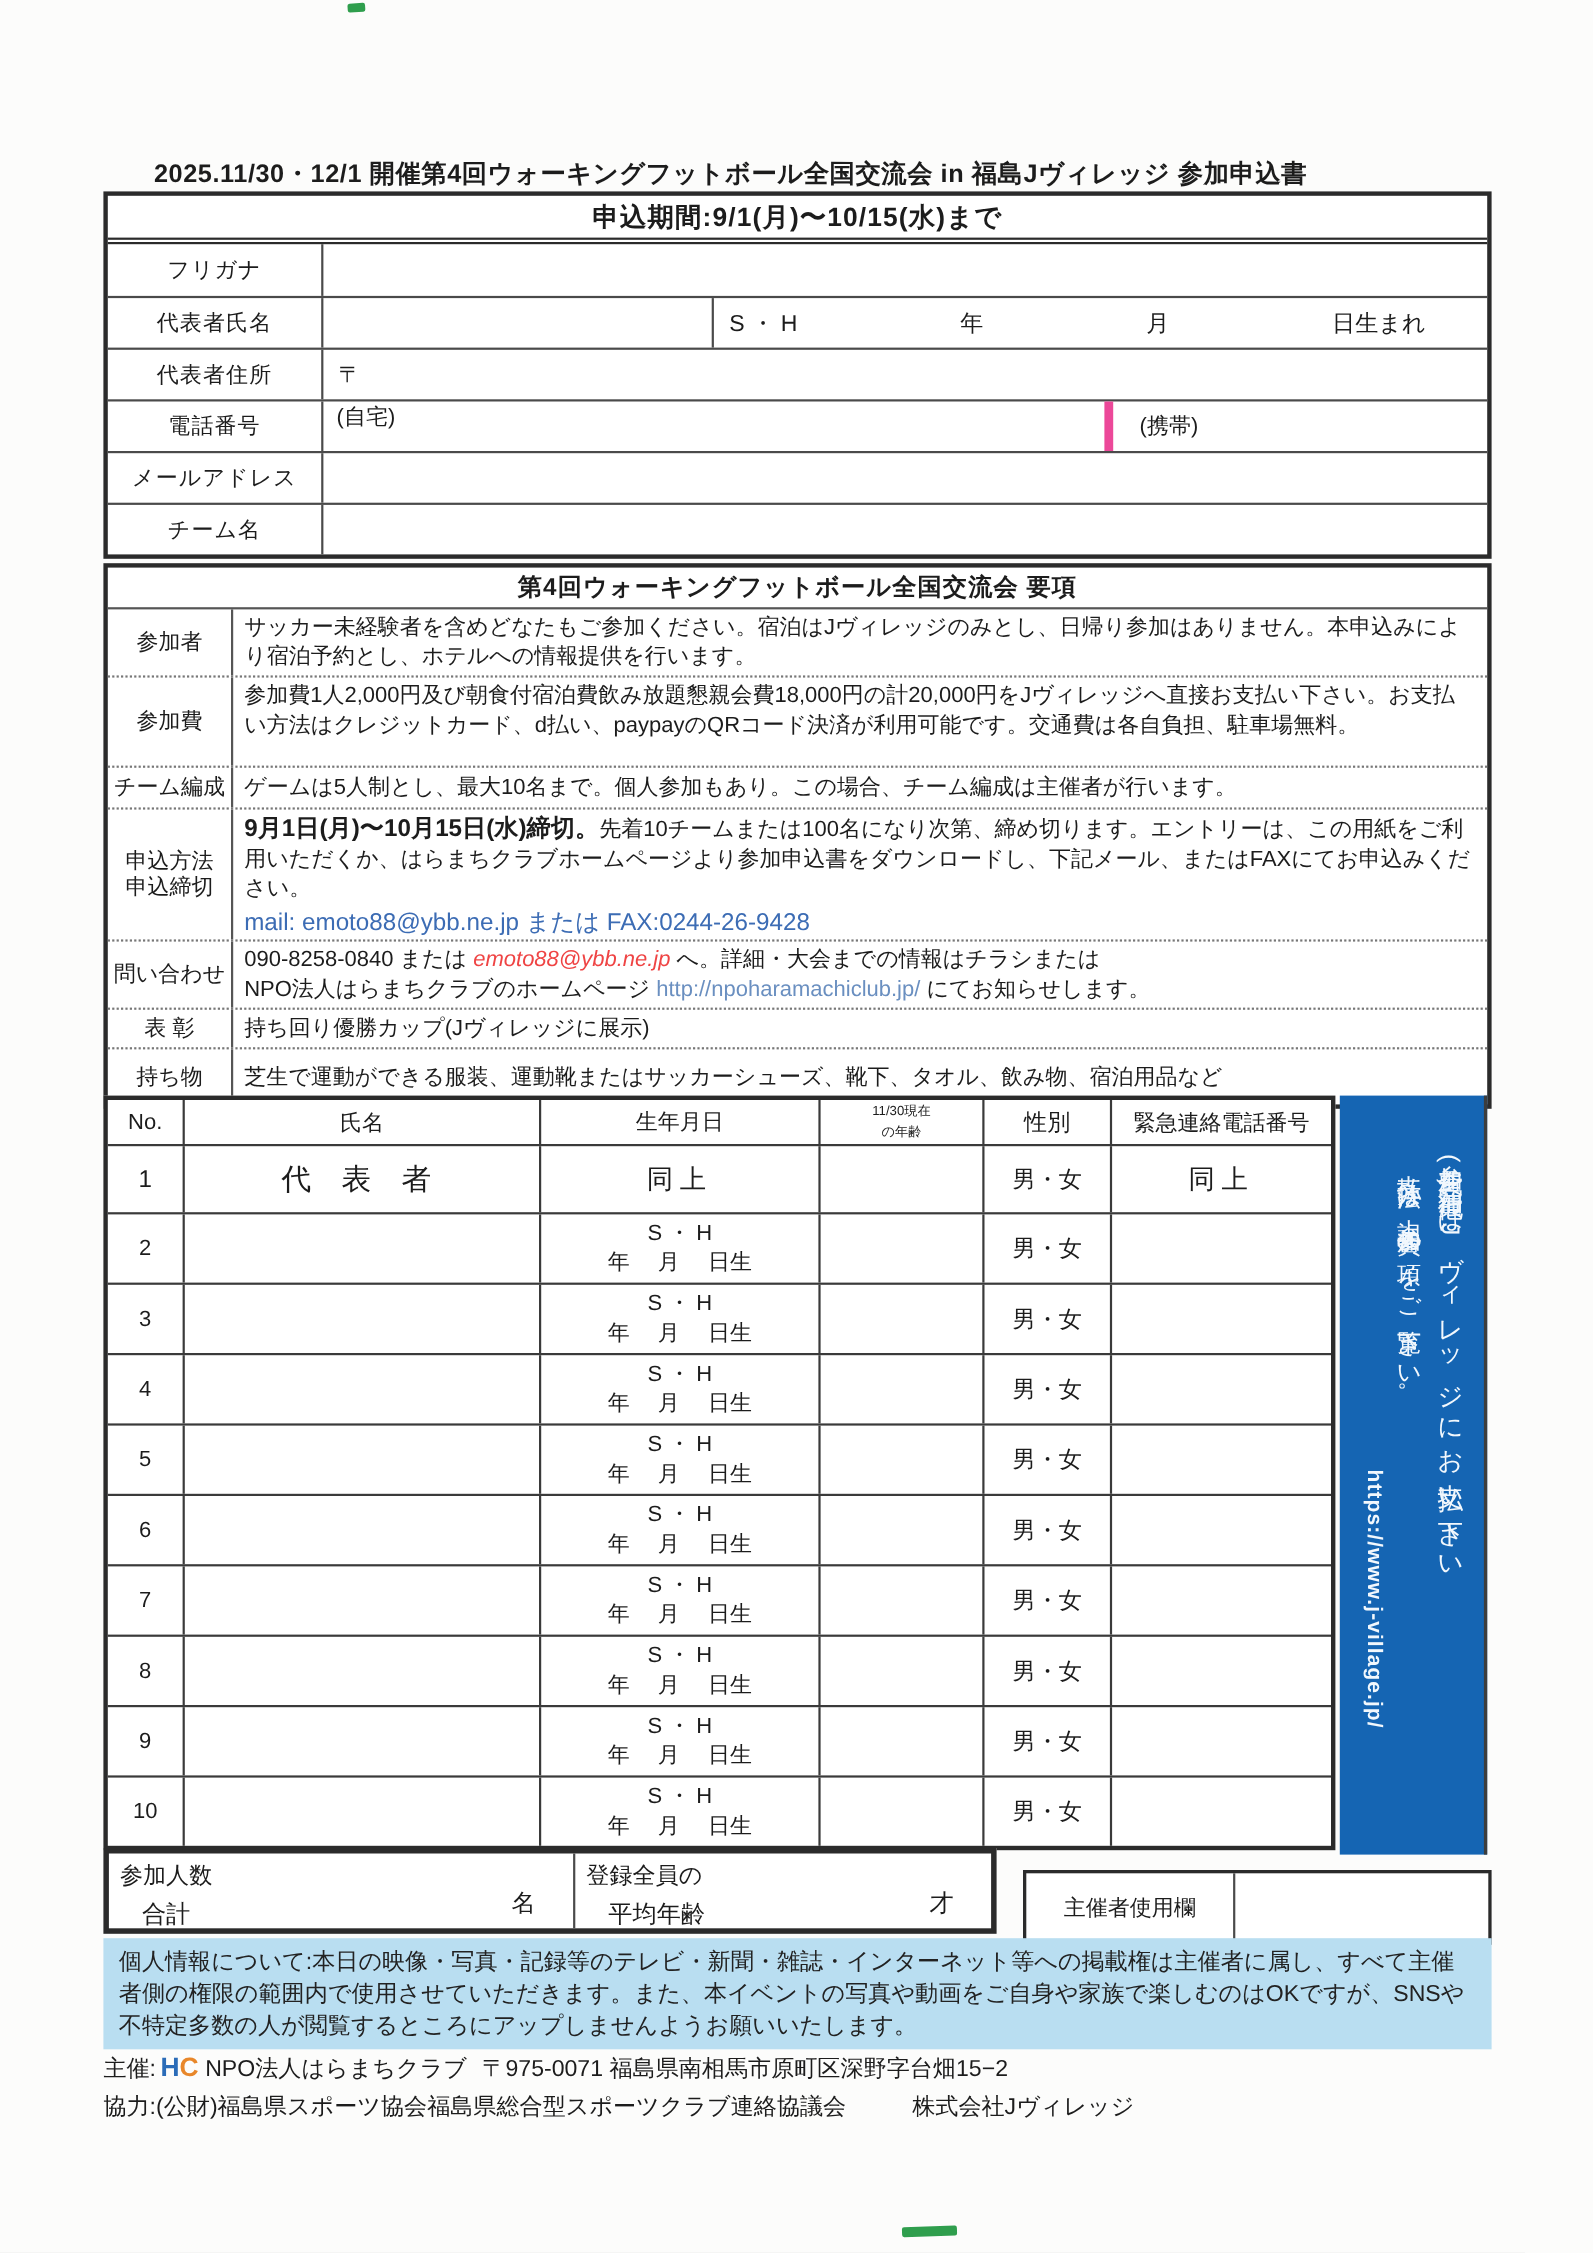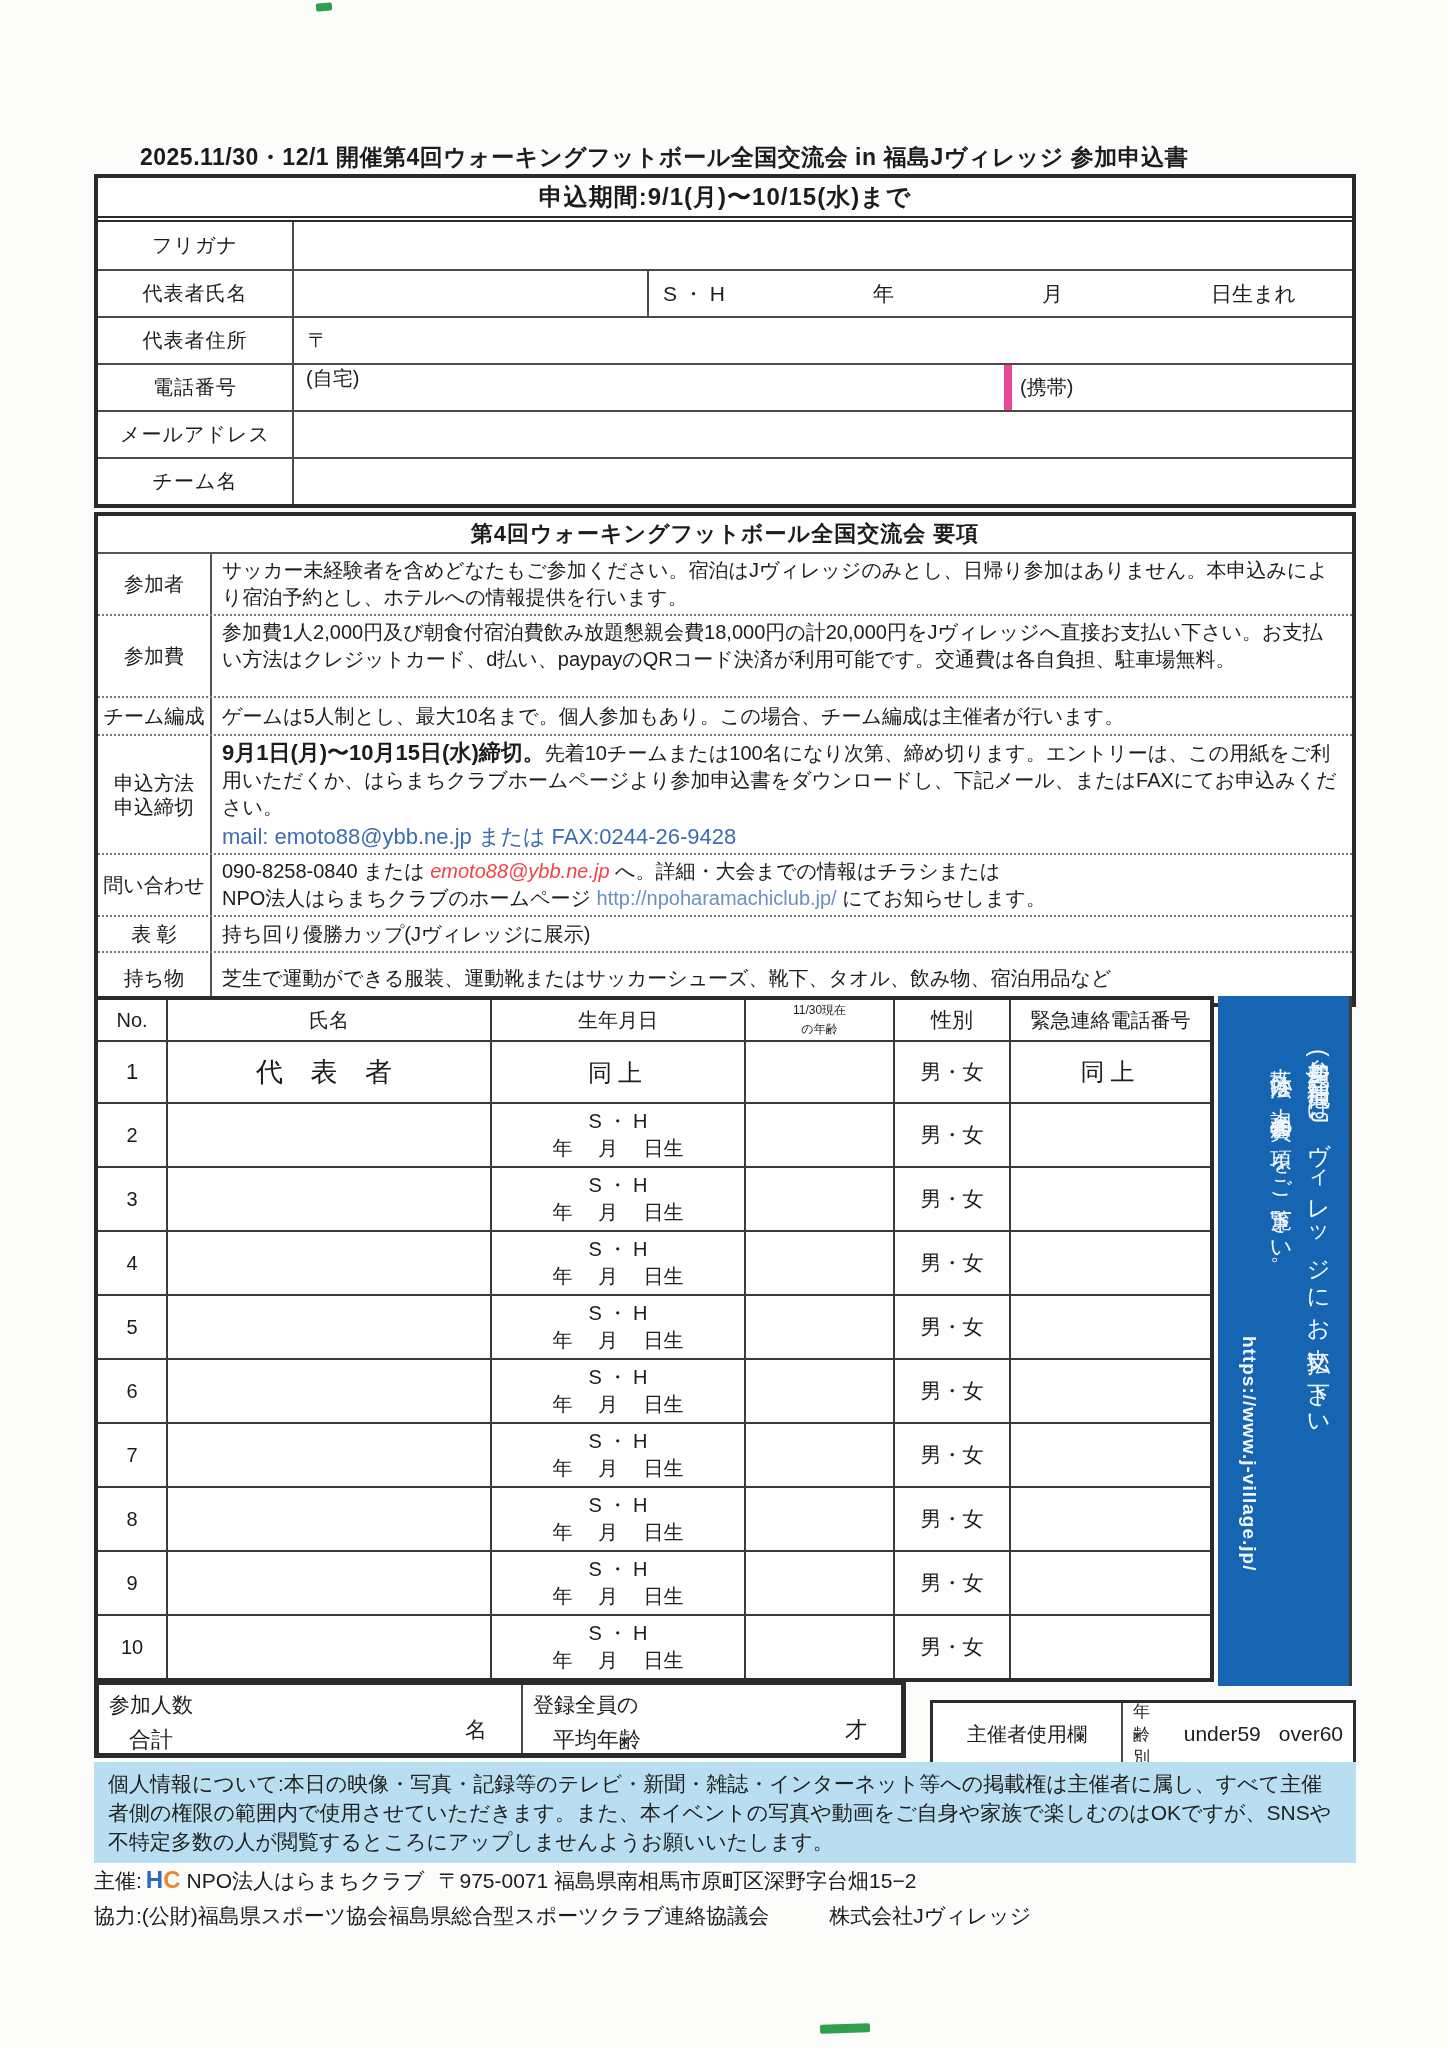--- a/index.html
+++ b/index.html
@@ -41,21 +41,21 @@
     display:flex; align-items:center; justify-content:center;
     font-size:20px; letter-spacing:1px;
   }
   .ft-content { flex:1; display:flex; align-items:center; font-size:20px; }
   .ft-blank-name { width:355px; height:100%; border-right:2px solid #4a4a4a; }
   .ft-birth { flex:1; display:flex; align-items:center; justify-content:space-between;
               padding:0 56px 0 14px; font-size:21px; }
   .ft-postal { padding-left:14px; font-size:20px; }
   .ft-home { width:718px; height:100%; border-right:8px solid #ec4899;
              display:flex; padding-left:12px; }
-  .ft-mobile { flex:1; display:flex; align-items:center; padding-left:8px; }
+  .ft-mobile { flex:1; display:flex; align-items:center; padding-left:24px; }
 
   
   .guide-table {
     position:absolute; left:94px; top:512px; width:1262px;
     border:4px solid #2b2b2b; background:#fff;
   }
   .gt-header {
     height:38px; display:flex; align-items:center; justify-content:center;
     font-size:22px; font-weight:bold; letter-spacing:1px;
     border-bottom:2px solid #555;
@@ -406,25 +406,20 @@
     </div>
     <div class="sum-cell sum-age">
       <div class="sum-l1">登録全員の</div>
       <div class="sum-l2">平均年齢</div>
       <div class="sum-unit">才</div>
     </div>
   </div>
 
   <div class="organizer-box">
     <div class="org-label">主催者使用欄</div>
-    <div class="org-values">
-      <span class="org-agegroup">年齢別</span>
-      <span class="org-under">under59</span>
-      <span class="org-over">over60</span>
-    </div>
   </div>
 
   <div class="privacy-box">個人情報について:本日の映像・写真・記録等のテレビ・新聞・雑誌・インターネット等への掲載権は主催者に属し、すべて主催者側の権限の範囲内で使用させていただきます。また、本イベントの写真や動画をご自身や家族で楽しむのはOKですが、SNSや不特定多数の人が閲覧するところにアップしませんようお願いいたします。</div>
 
   <div class="footer">
     <div class="f-line">
       <span>主催:</span>
       <span class="logo"><span class="logo-h">H</span><span class="logo-c">C</span></span>
       <span class="host-name">NPO法人はらまちクラブ</span>
       <span>〒975-0071 福島県南相馬市原町区深野字台畑15−2</span>

